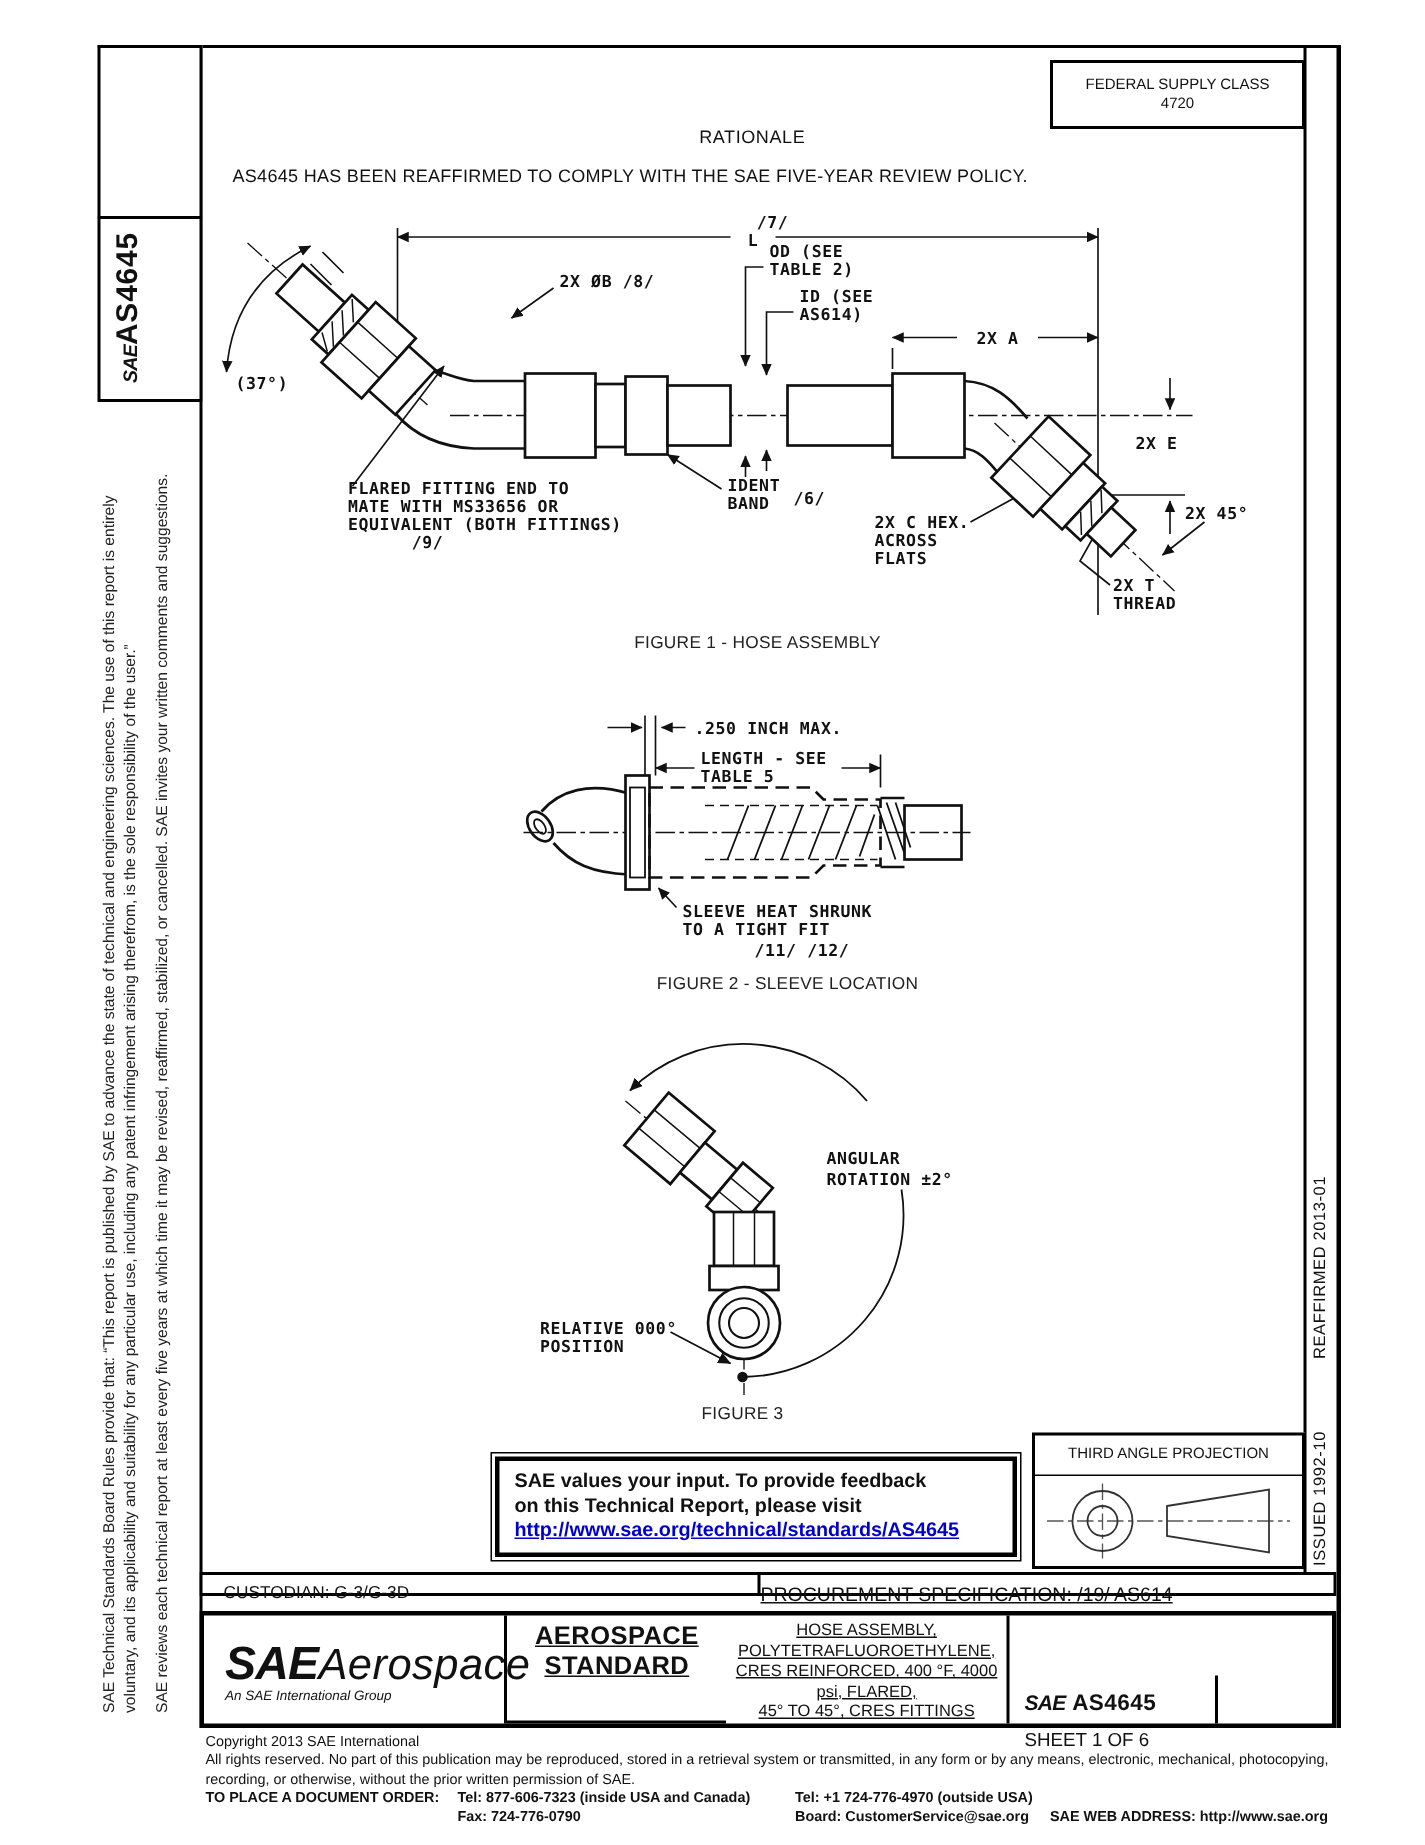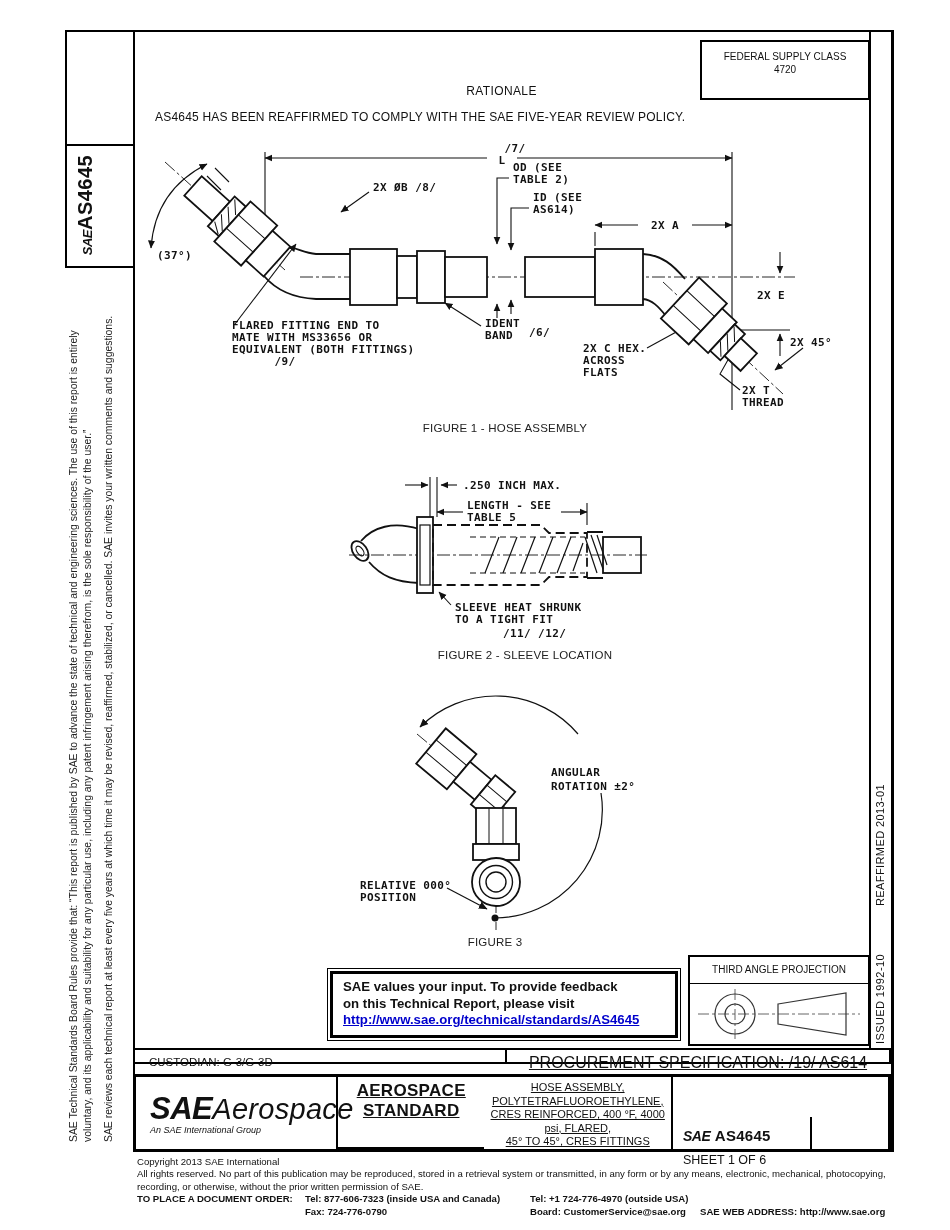--- a/index.html
+++ b/index.html
@@ -19,21 +19,21 @@
   svg text{fill:#111;}
   .ml{font-family:"DejaVu Sans Mono",monospace;font-weight:bold;font-size:11px;letter-spacing:.4px;}
   .cap{font-family:"Liberation Sans",sans-serif;font-size:11.5px;fill:#222;letter-spacing:.2px;}
   .fb{border:1px solid #000;padding:2px;background:#fff;}
   .fb-in{border:3px solid #000;padding:5px 10px 6px 10px;font-size:13.2px;font-weight:bold;line-height:16.5px;}
   .fb-in a{text-decoration:underline;}
   .proj{border:2px solid #000;box-sizing:border-box;background:#fff;}
   .proj-h{border-bottom:1.5px solid #000;text-align:center;font-size:10px;line-height:26px;height:26px;}
   .cust{position:absolute;border:2px solid #000;box-sizing:border-box;display:flex;background:#fff;}
   .cust-c1{width:372px;border-right:2px solid #000;box-sizing:border-box;font-size:11.5px;line-height:25px;padding-left:14px;}
-  .cust-c2{flex:1;text-align:center;font-size:16px;line-height:25px;text-decoration:underline;}
+  .cust-c2{flex:1;font-size:13px;line-height:25px;text-decoration:underline;}
   .tblock{position:absolute;border:3px solid #000;box-sizing:border-box;display:flex;background:#fff;}
   .tb-cell{box-sizing:border-box;}
   .tb-logo{width:202px;border-right:2.5px solid #000;display:flex;flex-direction:column;justify-content:center;padding-left:14px;}
   .tb-mid{width:335px;border-right:2.5px solid #000;display:flex;flex-direction:row;text-decoration:underline;}
   .tb-mid-h{font-size:17px;font-weight:bold;text-align:center;letter-spacing:.3px;padding:4px 0 3px 0;border-bottom:2px solid #000;}
   .tb-mid-s{font-size:11px;text-align:center;line-height:13.5px;padding-top:4px;}
   .tb-num{width:139px;border-right:2px solid #000;padding:10px 0 0 10px;margin-top:40px;}
   .tb-empty{flex:1;}
   .foot{position:absolute;font-size:9.6px;line-height:12.4px;color:#111;}
   .ord{position:relative;height:12.4px;font-weight:bold;}
@@ -63,21 +63,21 @@
     <span class="saelogo" style="font-size:13px;">SAE</span><span style="font-size:20px;font-weight:bold;letter-spacing:.5px;">AS4645</span>
   </div>
 
   <div class="rot legal" style="left:67px;top:1142px;width:858px;">SAE Technical Standards Board Rules provide that: “This report is published by SAE to advance the state of technical and engineering sciences. The use of this report is entirely voluntary, and its applicability and suitability for any particular use, including any patent infringement arising therefrom, is the sole responsibility of the user.”</div>
   <div class="rot legal" style="left:102px;top:1142px;width:872px;white-space:nowrap;">SAE reviews each technical report at least every five years at which time it may be revised, reaffirmed, stabilized, or cancelled. SAE invites your written comments and suggestions.</div>
 
   <div class="rot issued" style="left:874px;top:1044px;">
     <span>ISSUED 1992-10</span><span style="margin-left:48px;">REAFFIRMED 2013-01</span>
   </div>
 
-  <div class="abs fsc" style="left:700px;top:40px;width:170px;height:60px;">
+  <div class="abs fsc" style="left:700px;top:40px;width:170px;height:46px;">
     <div>FEDERAL SUPPLY CLASS</div>
     <div>4720</div>
   </div>
 
   <div class="abs rationale-h" style="left:133px;top:84px;width:737px;">RATIONALE</div>
   <div class="abs body-txt" style="left:155px;top:110px;width:700px;">AS4645 HAS BEEN REAFFIRMED TO COMPLY WITH THE SAE FIVE-YEAR REVIEW POLICY.</div>
 
   <svg class="abs" style="left:135px;top:140px;" width="740" height="300" viewBox="0 0 740 300">
     <g stroke="#111" stroke-width="1.1" fill="none">
       <path d="M130,12 V100"></path>

